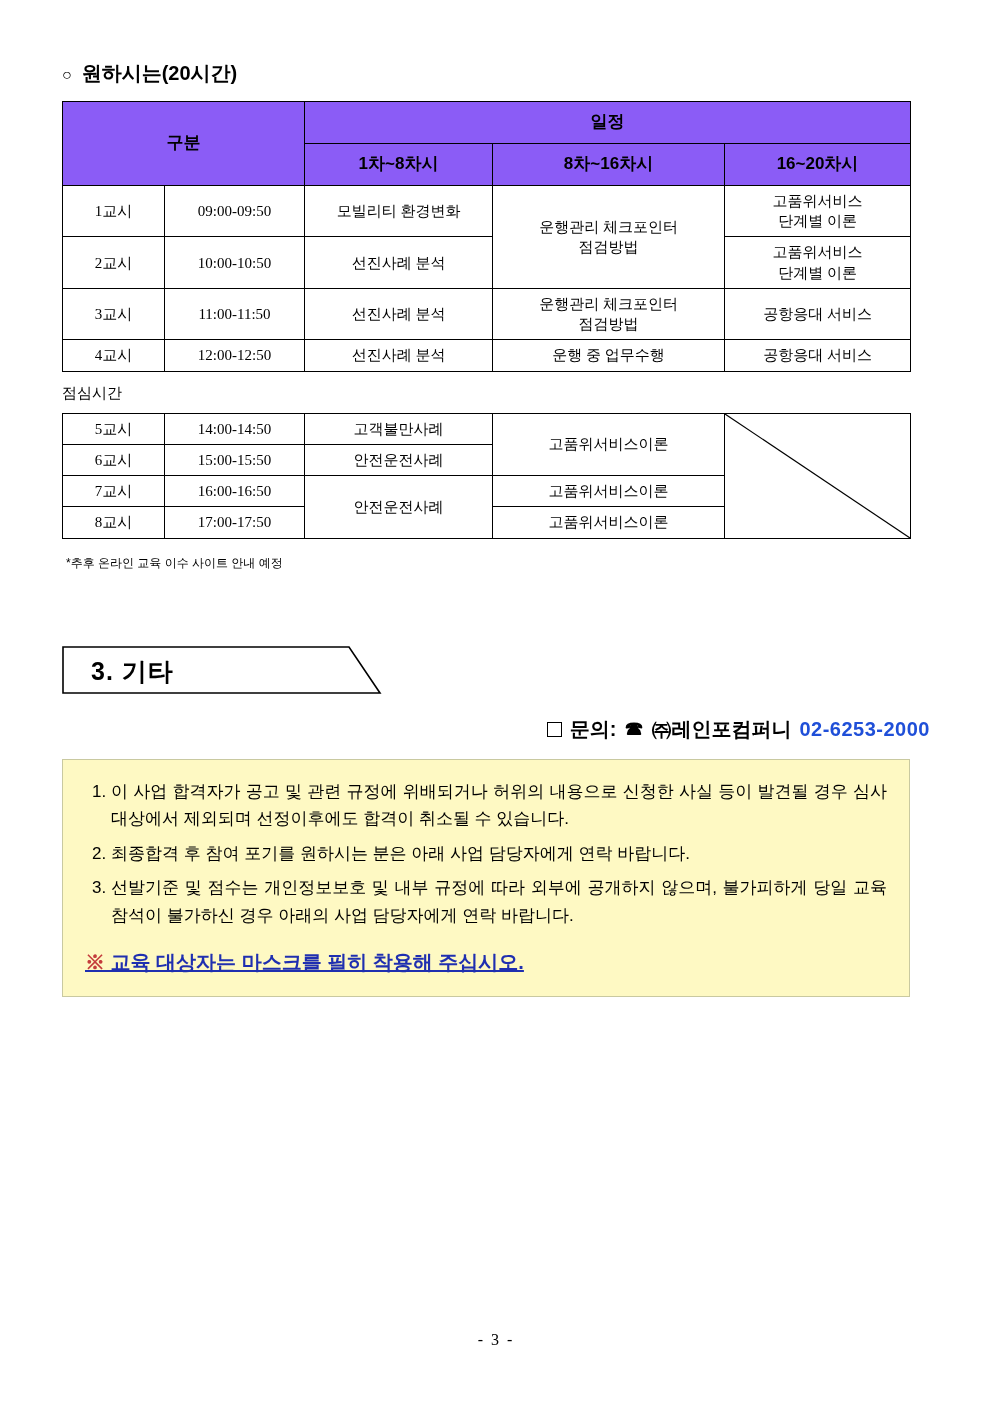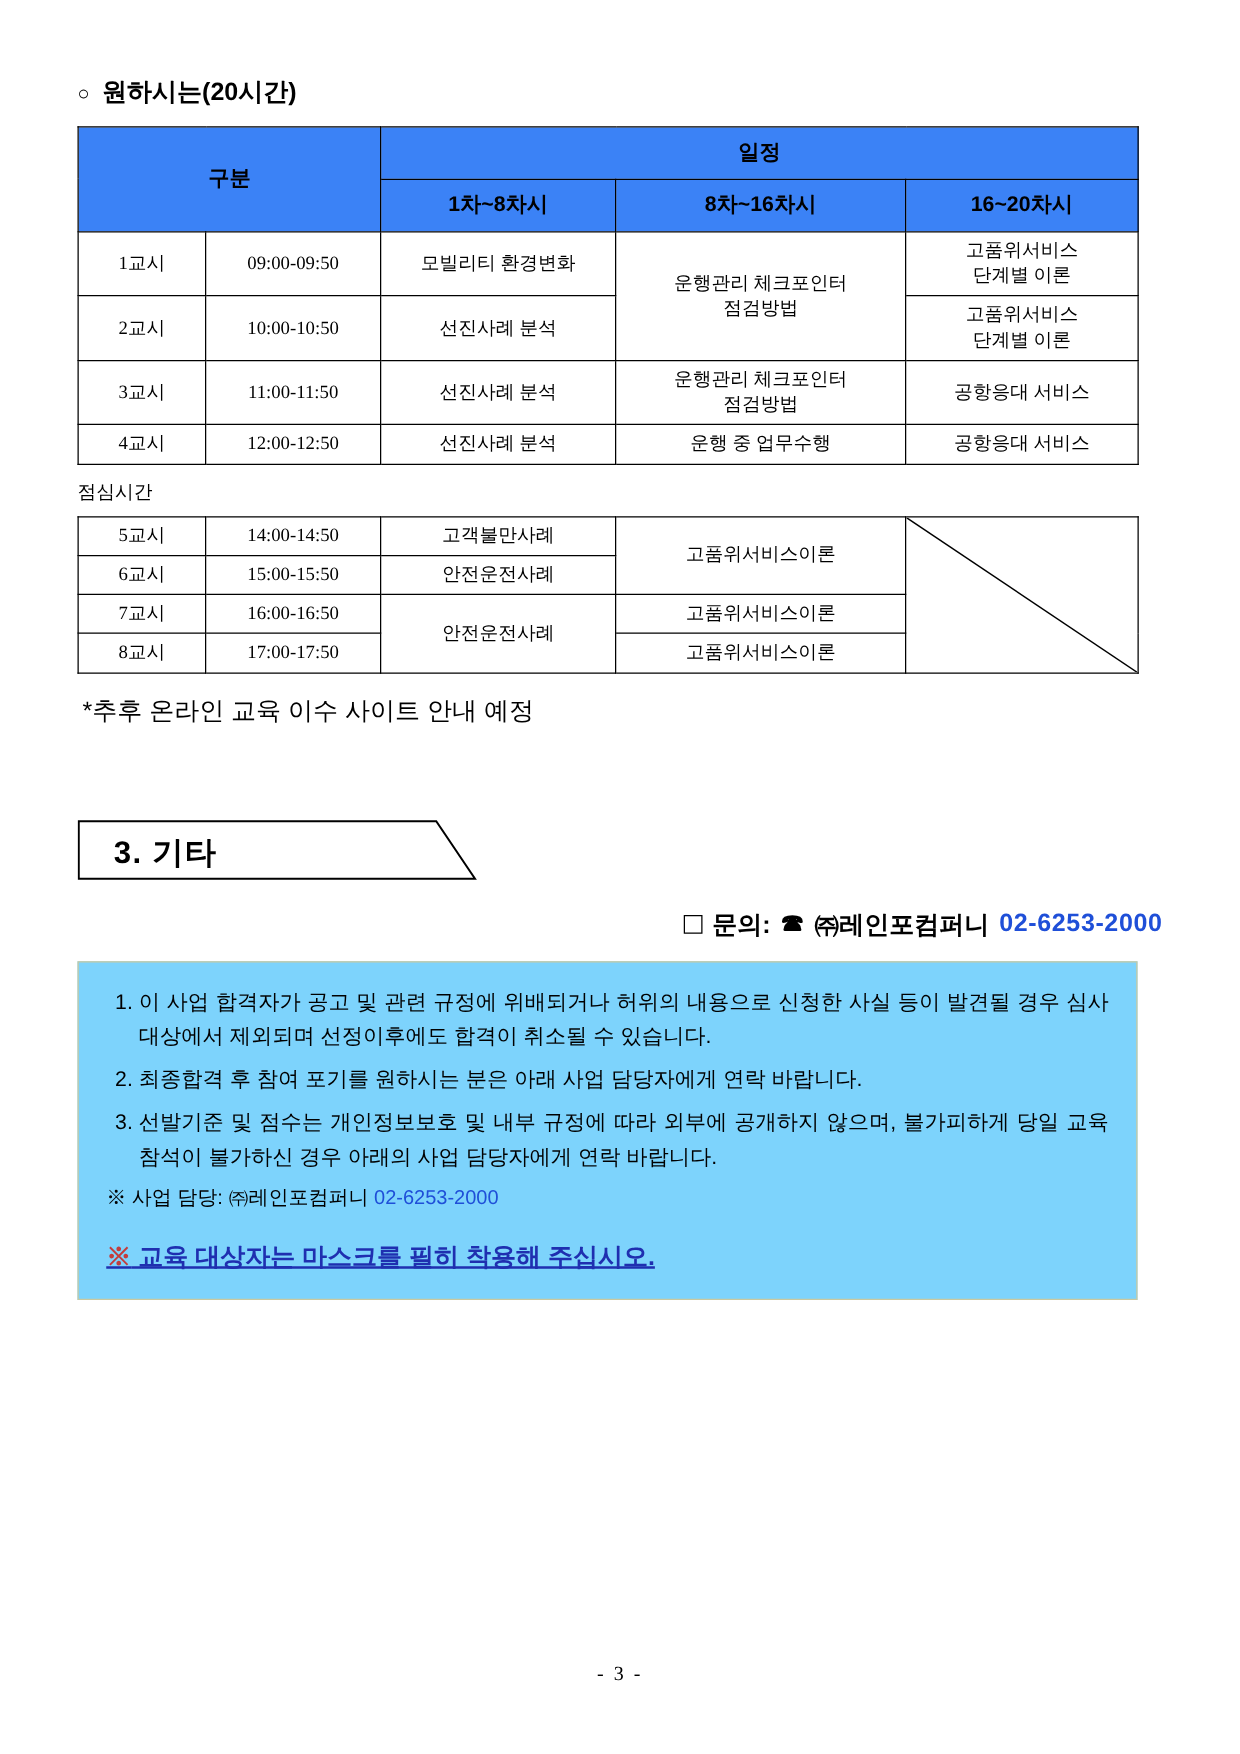--- a/index.html
+++ b/index.html
@@ -48,21 +48,21 @@
   table.sched td, table.sched th {
     border: 1px solid #000000;
     font-size: 15px;
     font-weight: normal;
     text-align: center;
     vertical-align: middle;
     padding: 5px 2px;
     font-family: "Liberation Serif", serif;
   }
   table.sched th {
-    background: #3b82f6;
+    background: #8b5cf6;
     font-weight: bold;
     font-family: "Liberation Sans", sans-serif;
     font-size: 17px;
     padding: 9px 2px;
   }
   .col-period { width: 102px; }
   .col-time   { width: 140px; }
   .col-c1     { width: 188px; }
   .col-c2     { width: 232px; }
   .col-c3     { width: 186px; }
@@ -71,21 +71,21 @@
 
   
   .diag {
     position: relative;
     padding: 0;
     overflow: hidden;
   }
   .diag svg { display: block; width: 100%; height: 100%; position: absolute; inset: 0; }
 
   .note-line {
-    font-size: 20px;
+    font-size: 12px;
     margin: 16px 0 0 4px;
     font-family: "Liberation Sans", sans-serif;
   }
 
   
   .banner-wrap {
     margin-top: 74px;
     position: relative;
     width: 320px;
     height: 48px;
@@ -122,21 +122,21 @@
     color: #1f4fd8;
     font-weight: bold;
     letter-spacing: 0.5px;
   }
 
   
   .notice-box {
     margin-top: 16px;
     width: 848px;
     box-sizing: border-box;
-    background: #7dd3fc;
+    background: #fef9c3;
     border: 1px solid #c9c9a0;
     padding: 18px 22px 20px 22px;
   }
   ol.notice-list {
     margin: 0;
     padding: 0 0 0 26px;
     list-style: decimal;
   }
   ol.notice-list li {
     font-size: 17px;
@@ -291,22 +291,19 @@
     <span>㈜레인포컴퍼니</span>
     <span class="contact-number">02-6253-2000</span>
   </div>
 
   <div class="notice-box">
     <ol class="notice-list">
       <li>이 사업 합격자가 공고 및 관련 규정에 위배되거나 허위의 내용으로 신청한 사실 등이 발견될 경우 심사대상에서 제외되며 선정이후에도 합격이 취소될 수 있습니다.</li>
       <li>최종합격 후 참여 포기를 원하시는 분은 아래 사업 담당자에게 연락 바랍니다.</li>
       <li>선발기준 및 점수는 개인정보보호 및 내부 규정에 따라 외부에 공개하지 않으며, 불가피하게 당일 교육 참석이 불가하신 경우 아래의 사업 담당자에게 연락 바랍니다.</li>
     </ol>
-    <div class="notice-sub">
-      <span>※ 사업 담당: ㈜레인포컴퍼니 </span><span class="num">02-6253-2000</span>
-    </div>
     <div class="notice-warn">
       <span class="mark">※</span><span> 교육 대상자는 마스크를 필히 착용해 주십시오.</span>
     </div>
   </div>
 
   <div class="footer">- 3 -</div>
 </div>
 
 </body></html>

